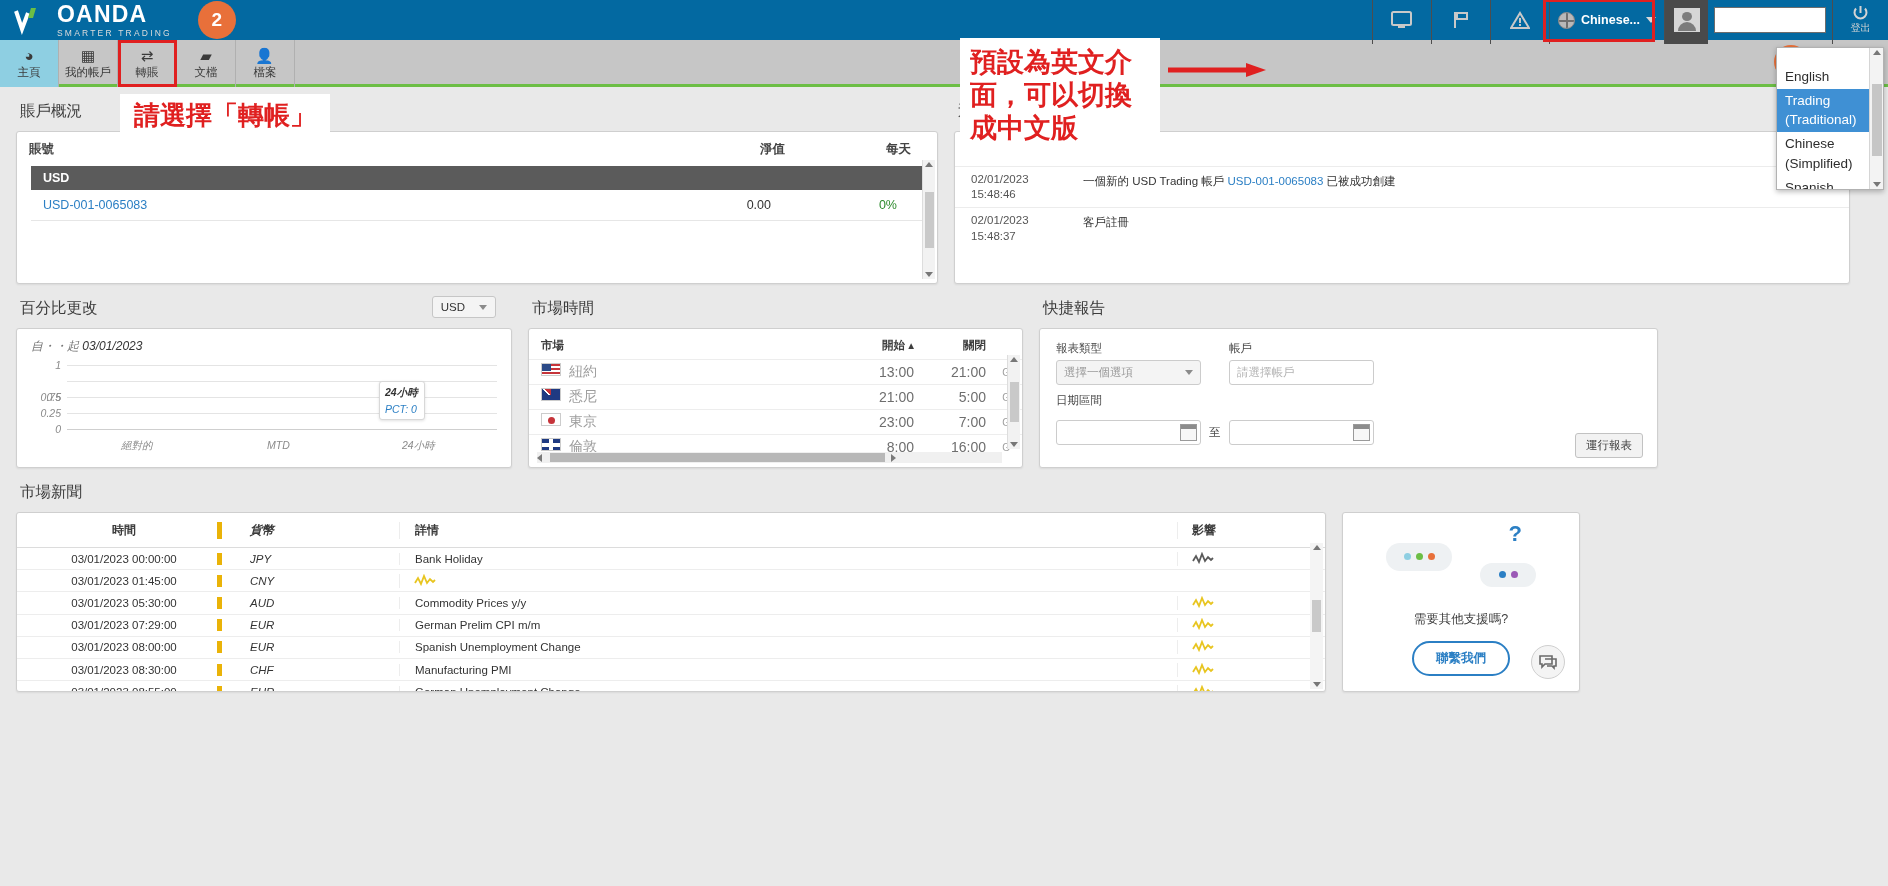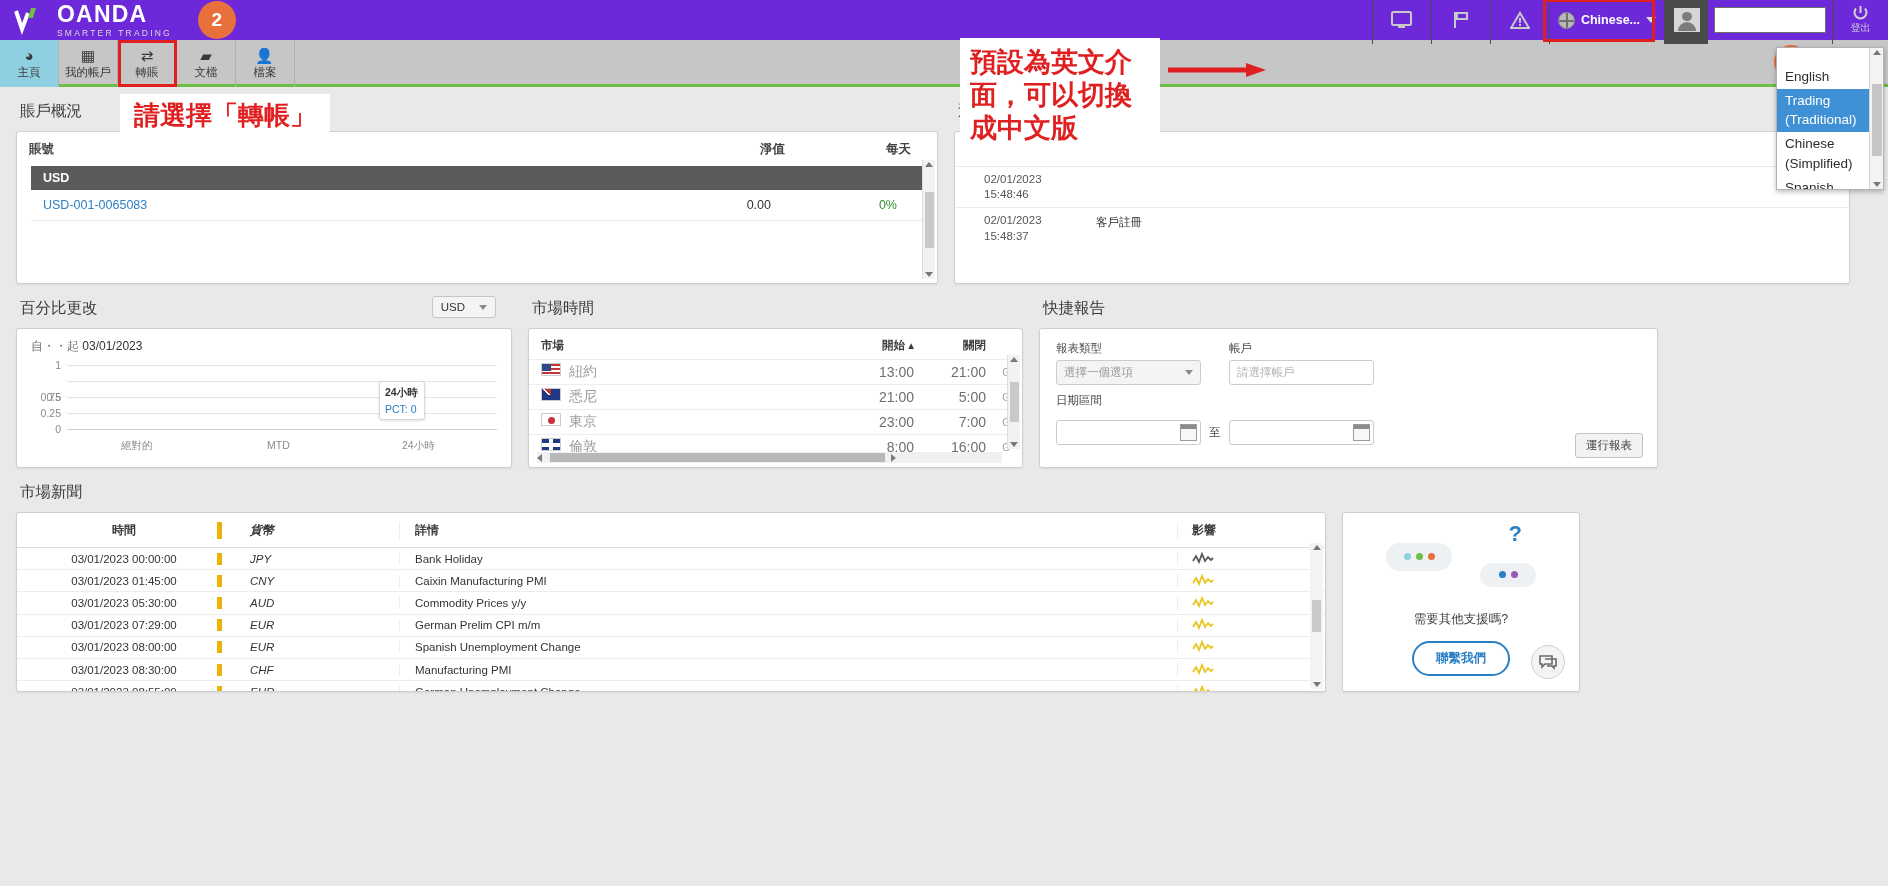--- a/index.html
+++ b/index.html
@@ -6,21 +6,21 @@
   html, body {
     width: 1888px; height: 886px;
     font-family: "Liberation Sans", "DejaVu Sans", sans-serif;
     background: #e9e9e9;
     overflow: hidden;
   }
   body { position: relative; }
 
   
   .topbar {
-    height: 40px; background: #6d28d9;
+    height: 40px; background: #0369a1;
     display: flex; align-items: center;
     position: relative; z-index: 40;
   }
   .logo-wrap { display: flex; align-items: center; padding-left: 14px; }
   .logo-mark { width: 34px; height: 30px; position: relative; margin-right: 9px; }
   .logo-text { color: #fff; line-height: 1; }
   .logo-name { font-size: 23px; font-weight: bold; letter-spacing: 1.2px; }
   .logo-tag { font-size: 8.5px; letter-spacing: 2.2px; margin-top: 3px; color: #dcdcdc; }
   .badge-circle {
     width: 38px; height: 38px; border-radius: 50%;
@@ -173,27 +173,27 @@
     background: #f2f2f2; border-left: 1px solid #ddd;
     display: flex; flex-direction: column; align-items: center; justify-content: space-between; padding: 2px 0;
   }
   .vthumb { width: 9px; height: 56px; background: #c9c9c9; }
 
   
   .act-card { width: 896px; height: 153px; position: relative; overflow: hidden; }
   .act-head { display: flex; font-size: 12px; color: #444; padding: 9px 14px 8px; font-weight: bold;}
   .act-head .d { width: 112px; }
   .act-head .a { flex: 1; }
-  .act-row { display: flex; font-size: 11.5px; padding: 5px 29px; border-top: 1px solid #ececec; }
+  .act-row { display: flex; font-size: 11.5px; padding: 5px 16px; border-top: 1px solid #ececec; }
   .act-row .d { width: 112px; color: #555; line-height: 1.32; }
   .act-row .a { flex: 1; color: #333; padding-top: 2px; }
   .act-row .a a { color: #2b7fc4; text-decoration: none; }
 
   
-  .pct-card { width: 496px; height: 140px; position: relative; }
+  .pct-card { width: 496px; height: 140px; position: relative; font-style: italic; }
   .pct-top { font-size: 12px; color: #333; padding: 9px 0 0 14px; }
   .pct-top .dim { color: #777; }
   .chart { position: relative; height: 96px; margin: 4px 10px 0 10px; }
   .ylab { position: absolute; left: 0; width: 34px; text-align: right; font-size: 10.5px; color: #8a8a8a; }
   .gline { position: absolute; left: 40px; right: 4px; height: 1px; background: #e4e4e4; }
   .xlab { position: absolute; font-size: 10.5px; color: #8a8a8a; }
   .tooltip {
     position: absolute; right: 76px; top: 22px; width: 46px;
     background: #fff; border: 1px solid #d8d8d8; border-radius: 3px;
     box-shadow: 0 1px 3px rgba(0,0,0,.12); padding: 4px 5px; font-size: 10.5px;
@@ -451,20 +451,23 @@
           <span>日期/時間</span>
           <span> ▾</span>
         </div>
         <div class="a">活動細節</div>
       </div>
       <div class="act-row">
         <div class="d">
           <div>02/01/2023</div>
           <div>15:48:46</div>
         </div>
+        <div class="a">
+          <span>一個新的 USD Trading 帳戶 </span><a href="#">USD-001-0065083</a><span> 已被成功創建</span>
+        </div>
       </div>
       <div class="act-row">
         <div class="d">
           <div>02/01/2023</div>
           <div>15:48:37</div>
         </div>
         <div class="a">客戶註冊</div>
       </div>
     </div>
   </div>
@@ -611,21 +614,20 @@
         <div class="nc-time">03/01/2023 00:00:00</div>
         <div class="nc-cur">JPY</div>
         <div class="nc-det">Bank Holiday</div>
         <div class="nc-imp"><span class="spark"><svg width="22" height="12" viewBox="0 0 22 12">
                 <polyline points="1,9 4,4 7,10 10,2 13,9 16,5 19,8 21,6" fill="none" stroke="#5a5a5a" stroke-width="1.8"></polyline>
               </svg></span></div>
       </div>
       <div class="news-row">
         <div class="nc-time">03/01/2023 01:45:00</div>
         <div class="nc-cur">CNY</div>
-        <div class="nc-det">Caixin Manufacturing PMI</div>
         <div class="nc-imp"><span class="spark"><svg width="22" height="12" viewBox="0 0 22 12">
                 <polyline points="1,9 4,4 7,10 10,2 13,9 16,5 19,8 21,6" fill="none" stroke="#e8c520" stroke-width="1.8"></polyline>
               </svg></span></div>
       </div>
       <div class="news-row">
         <div class="nc-time">03/01/2023 05:30:00</div>
         <div class="nc-cur">AUD</div>
         <div class="nc-det">Commodity Prices y/y</div>
         <div class="nc-imp"><span class="spark"><svg width="22" height="12" viewBox="0 0 22 12">
                 <polyline points="1,9 4,4 7,10 10,2 13,9 16,5 19,8 21,6" fill="none" stroke="#e8c520" stroke-width="1.8"></polyline>

